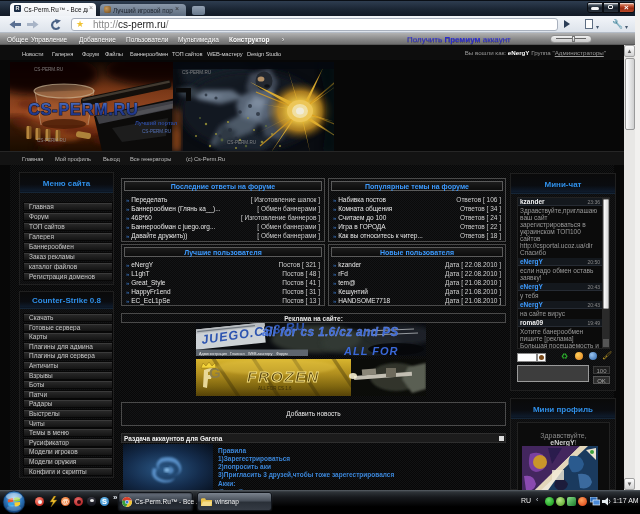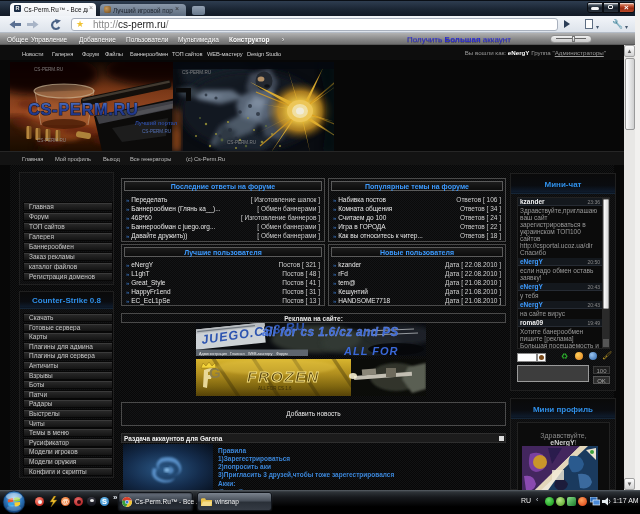--- a/index.html
+++ b/index.html
@@ -87,21 +87,21 @@
 <div class="abs" style="left:612px;top:19px;color:#51647c;font-size:9px;">🔧</div>
 <div class="abs" style="left:625px;top:23px;color:#45586f;font-size:6px;">▾</div>
 <div class="abs" id="adminbar">
  <span class="abs" style="left:7px;top:3px;">Общее</span>
  <span class="abs" style="left:31px;top:3px;">Управление</span>
  <span class="abs" style="left:79px;top:3px;">Добавление</span>
  <span class="abs" style="left:126px;top:3px;">Пользователи</span>
  <span class="abs" style="left:178px;top:3px;">Мультимедиа</span>
  <span class="abs" style="left:229px;top:3px;"><b>Конструктор</b></span>
  <span class="abs" style="left:282px;top:3px;">›</span>
- <span class="abs" style="left:407px;top:2px;color:#2a2ad0;font-size:8px;">Получить <b>Большая</b> аккаунт</span>
+ <span class="abs" style="left:407px;top:2px;color:#2a2ad0;font-size:8px;">Получить <b>Премиум</b> аккаунт</span>
  <span class="abs" style="left:550px;top:2px;width:42px;height:8px;background:linear-gradient(#efefef,#c9c9c9);border:1px solid #8e8e8e;border-radius:4px;"></span>
  <span class="abs" style="left:556px;top:5px;width:30px;height:1px;background:#666;"></span>
  <span class="abs" style="left:572px;top:3px;width:3px;height:6px;background:linear-gradient(#fdfdfd,#bdbdbd);border:1px solid #777;"></span>
 </div>
 
 <div class="abs" id="page">
   <div class="abs" id="texture" style="left:10px;top:120px;width:604px;height:325px;background-image:conic-gradient(#131416 25%,transparent 0 50%,#131416 0 75%,transparent 0);background-size:2px 2px;opacity:0.9;"></div>
   <div class="abs" id="topnav">
     <span class="abs" style="left:22px;top:6px;">Новости</span>
     <span class="abs" style="left:52px;top:6px;">Галерея</span>
@@ -288,20 +288,23 @@
   </div>
   <div class="abs" id="nav2">
     <span class="abs" style="left:22px;top:4px;">Главная</span>
     <span class="abs" style="left:55px;top:4px;">Мой профиль</span>
     <span class="abs" style="left:103px;top:4px;">Выход</span>
     <span class="abs" style="left:130px;top:4px;">Все генераторы</span>
     <span class="abs" style="left:186px;top:4px;">(с) Cs-Perm.Ru</span>
   </div>
 
   <div class="abs sideblock" style="left:19px;top:127px;width:95px;height:113px;">
+    <div class="sbhead">
+        <div class="bluetitle" style="padding-top:6px;">Меню сайта</div>
+      </div>
     <div class="mbtn" style="top:29px;">Главная</div>
     <div class="mbtn" style="top:39px;">Форум</div>
     <div class="mbtn" style="top:49px;">ТОП сайтов</div>
     <div class="mbtn" style="top:59px;">Галерея</div>
     <div class="mbtn" style="top:69px;">Баннерообмен</div>
     <div class="mbtn" style="top:79px;">Заказ рекламы</div>
     <div class="mbtn" style="top:89px;">каталог файлов</div>
     <div class="mbtn" style="top:99px;">Регистрация доменов</div>
   </div>
   <div class="abs sideblock" style="left:19px;top:246px;width:95px;height:187px;">

